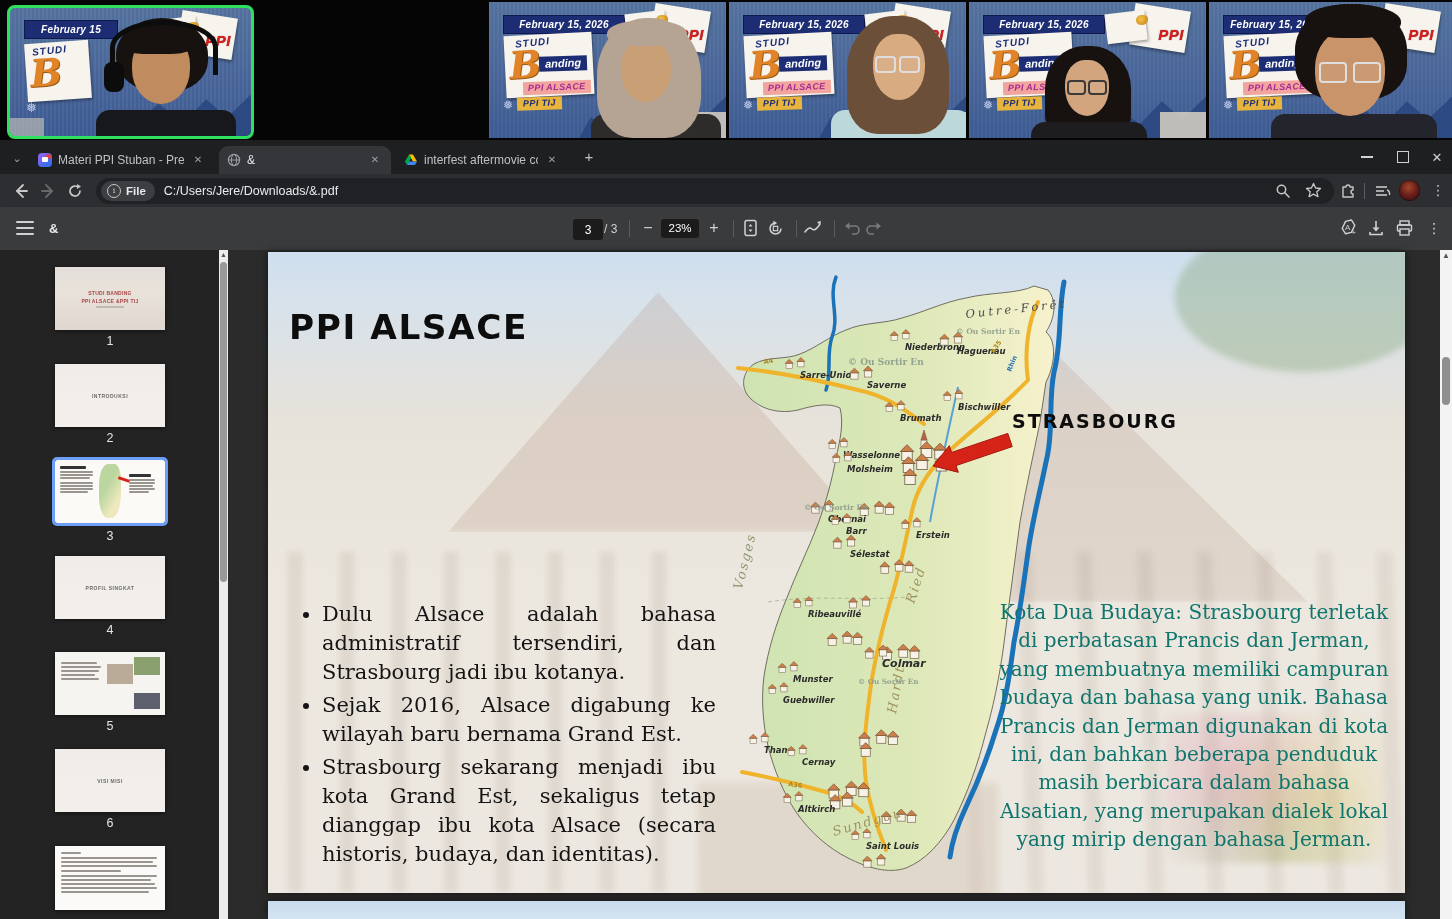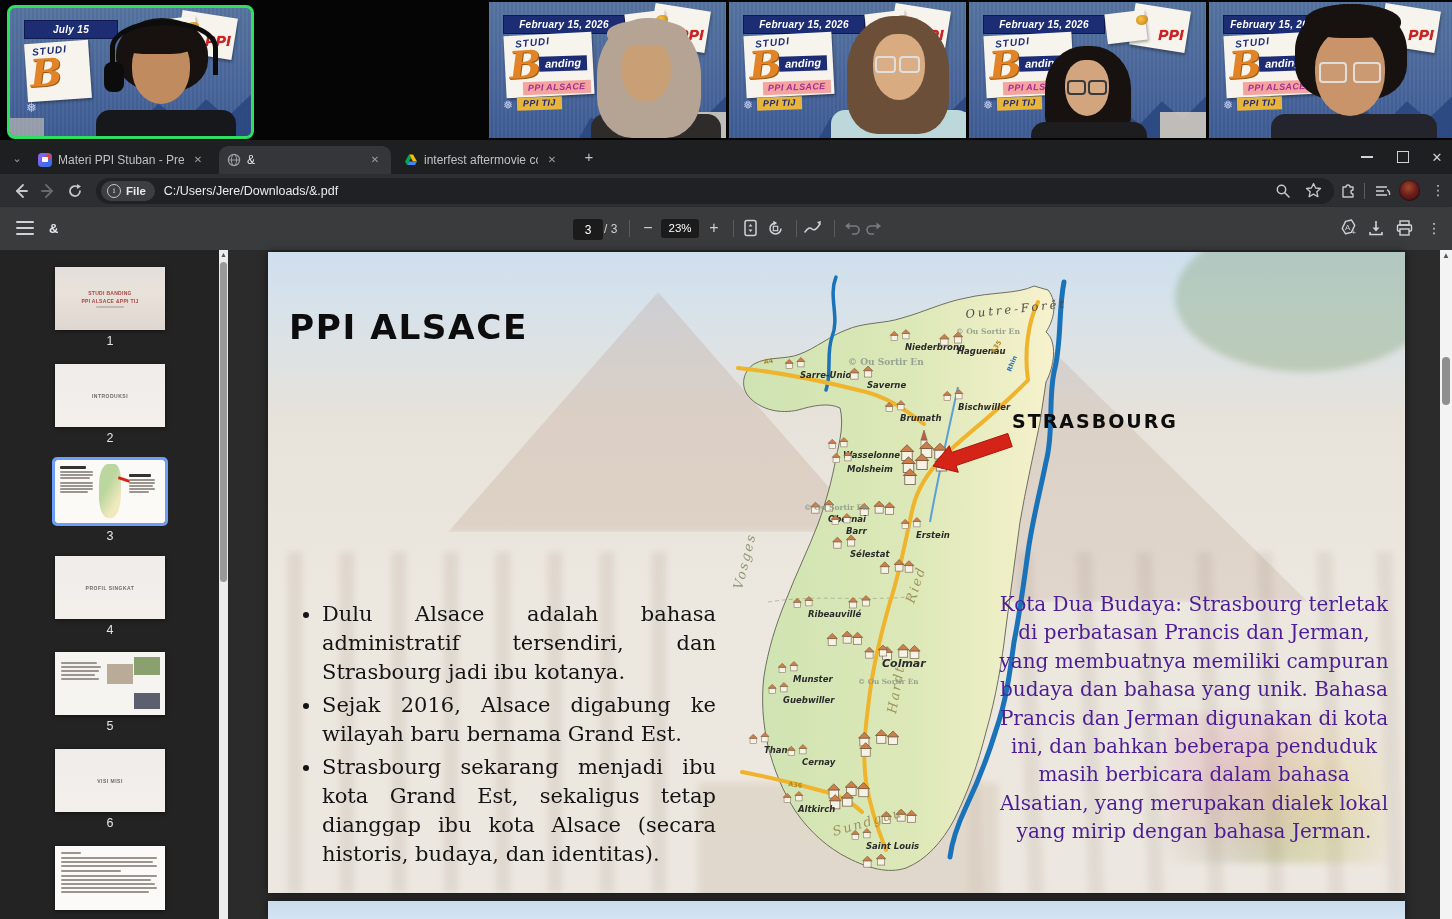--- a/index.html
+++ b/index.html
@@ -116,21 +116,21 @@
   .sl-title{position:absolute;left:21px;top:56px;color:#0d0d0d;font-family:"DejaVu Sans",sans-serif;font-weight:900;font-size:33px;letter-spacing:1.5px;transform:scaleX(1.04);transform-origin:left;}
   .sl-intro{position:absolute;left:19px;top:92px;width:400px;color:#141414;font-family:"DejaVu Serif",serif;font-size:21.5px;line-height:1.44;}
   .sl-intro .ul{text-decoration:underline;text-underline-offset:4px;text-decoration-thickness:1.5px;}
   .script{font-style:italic;font-family:"DejaVu Serif",serif;}
   .sl-sub{position:absolute;left:19px;top:316px;width:420px;color:#141414;font-family:"DejaVu Serif",serif;font-size:21.5px;}
   .sl-bullets{position:absolute;left:36px;top:348px;width:412px;color:#141414;font-family:"DejaVu Serif",serif;font-size:21px;line-height:1.38;}
   .sl-bullets li{margin-bottom:4px;text-align:justify;}
   .sl-bullets ul{margin:0;padding-left:18px;list-style:disc;}
   .strb-label{position:absolute;left:744px;top:158px;color:#0d0d0d;font-family:"DejaVu Sans",sans-serif;font-weight:900;font-size:19px;letter-spacing:2px;}
   .ff-title{position:absolute;left:726px;top:294px;width:400px;text-align:center;color:#0d0d0d;font-family:"DejaVu Sans",sans-serif;font-weight:900;font-size:29px;letter-spacing:1px;}
-  .ff-body{position:absolute;left:726px;top:338px;width:400px;text-align:center;color:#4c1d95;font-family:"DejaVu Serif",serif;font-size:20px;line-height:1.42;}
+  .ff-body{position:absolute;left:726px;top:346px;width:400px;text-align:center;color:#0f766e;font-family:"DejaVu Serif",serif;font-size:20px;line-height:1.42;}
 
   
   .town{font-family:"DejaVu Sans",sans-serif;font-size:8.5px;font-style:italic;fill:#2b2b2b;font-weight:bold;}
   .town-big{font-size:11px;}
   .region{font-family:"DejaVu Serif",serif;}
   .outre{font-size:11.5px;letter-spacing:3px;fill:#4a4a4a;font-style:italic;}
   .terr{font-size:13px;font-style:italic;letter-spacing:2px;fill:#93864f;opacity:.85;}
   .terr-green{fill:#7a8c5a;}
   .roadlbl{font-family:"DejaVu Sans",sans-serif;font-size:6.5px;fill:#b08820;font-weight:bold;}
   .river-lbl{fill:#2b74b8;}
@@ -139,21 +139,21 @@
 </head>
 <body>
 
 <div class="stage">
 
   <div class="meet">
 
     <div class="vtile denim" style="left:7px;top:5px;width:241px;height:128px;border:3px solid #2ee05e;border-radius:8px;">
       <div class="mountains"></div>
       <div class="wallpatch2"></div>
-      <div class="banner-date" style="left:14px;top:12px;width:92px;height:17px;overflow:hidden;">July 15</div>
+      <div class="banner-date" style="left:14px;top:12px;width:92px;height:17px;overflow:hidden;">February 15</div>
       <div class="card-white" style="left:16px;top:34px;width:64px;height:58px;transform:rotate(-4deg);"></div>
       <span class="studi-txt" style="left:22px;top:37px;">STUDI</span>
       <span class="big-b" style="left:20px;top:46px;">B</span>
       <div class="card-white ppicard1" style="right:16px;top:6px;"></div>
       <div class="card-white ppicard2" style="right:54px;top:10px;"></div>
       <div class="goldblob" style="right:52px;top:14px;"></div>
       <span class="ppilogo" style="right:20px;top:24px;">PPI</span>
       <span class="snow" style="left:16px;top:92px;font-size:13px;">❅</span>
       <div class="person" style="left:78px;top:10px;width:150px;height:118px;">
         <div class="p-body" style="left:8px;top:92px;width:140px;height:36px;background:#17181c;"></div>

